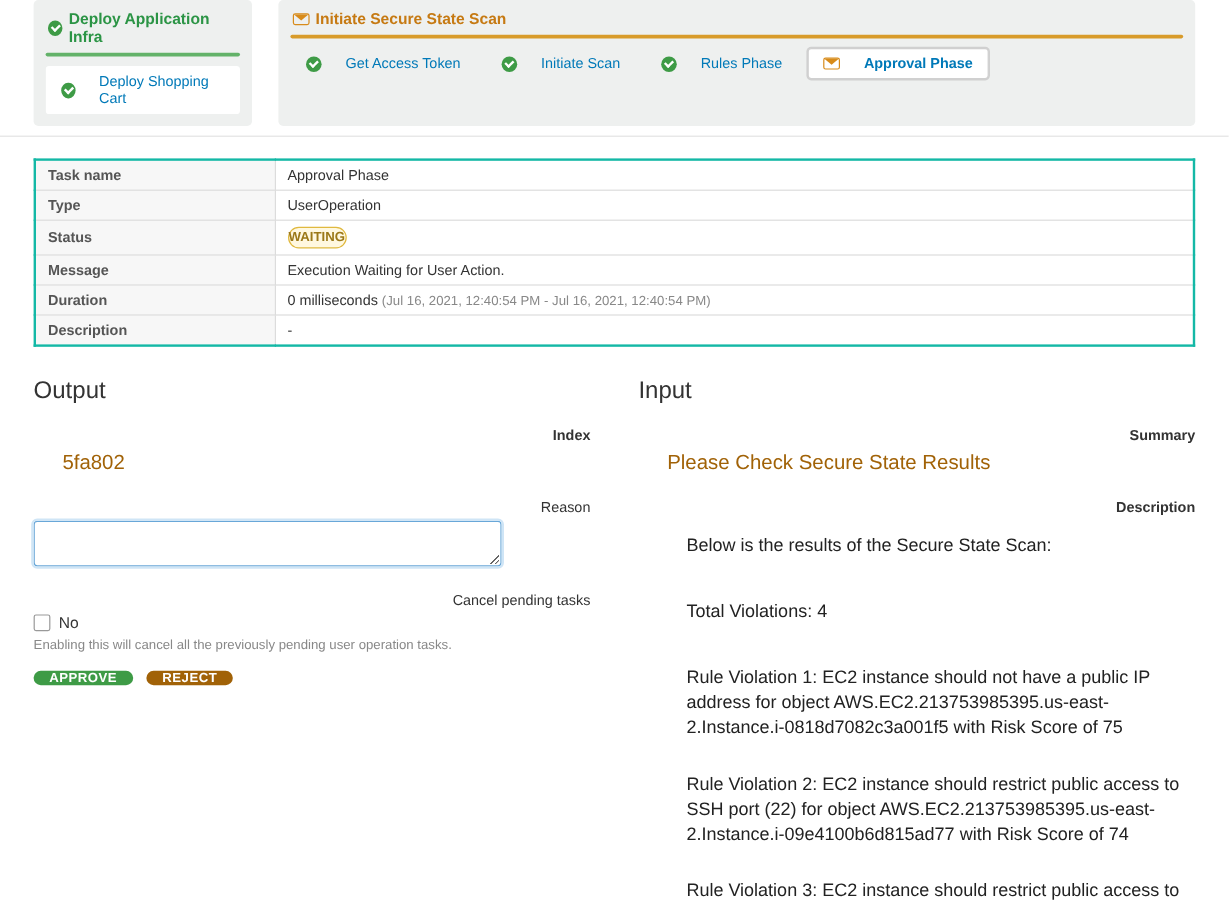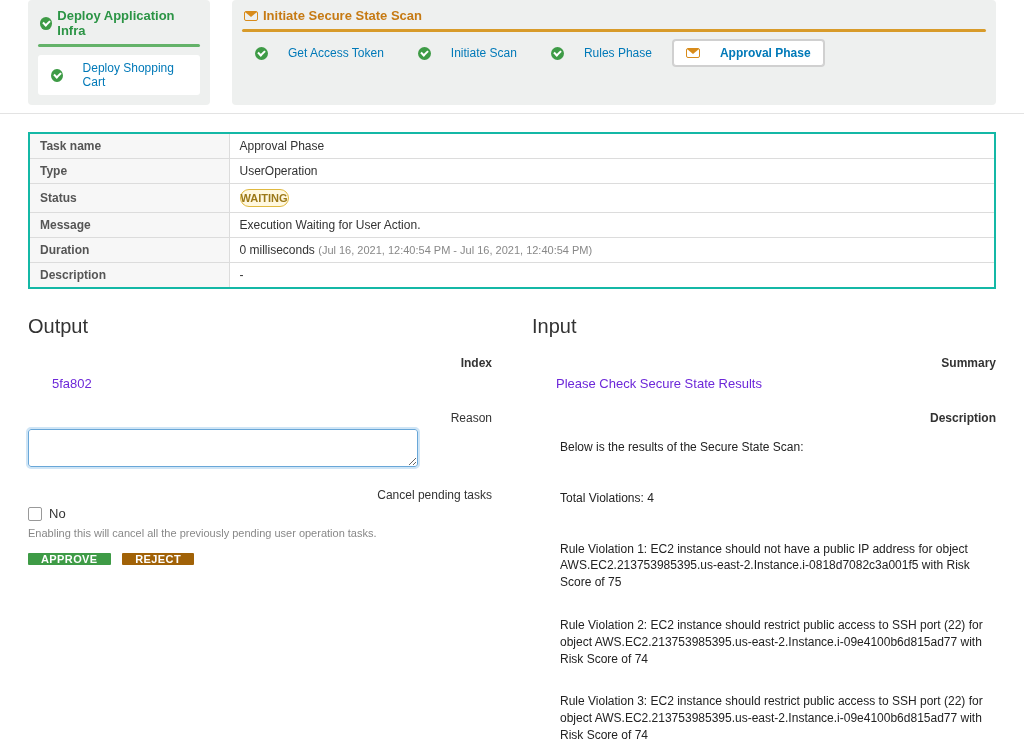--- a/index.html
+++ b/index.html
@@ -127,22 +127,22 @@
   }
   .field-label {
     font-size: 12px;
     font-weight: 600;
     color: #333;
     margin: 6px 0 4px 0;
     text-align: right;
   }
   .field-label.bold { font-weight: 400; }
   .field-val {
-    font-size: 13px;
-    color: #6d28d9;
+    font-size: 17px;
+    color: #a16207;
     padding: 2px 0 14px 24px;
   }
   textarea.reason {
     width: 390px;
     height: 38px;
     border: 1px solid #69a7d8;
     border-radius: 3px;
     outline: 2px solid #cfe5f6;
     padding: 4px 6px;
     font-family: inherit;
@@ -155,35 +155,35 @@
   }
   .chk {
     width:14px;height:14px;border:1px solid #999;border-radius:2px;background:#fff;
   }
   .helper {
     color:#888; font-size:11px; margin:6px 0 12px 0;
   }
   .btn {
     display:inline-block;
     padding: 0 13px;
-    border-radius: 1px;
+    border-radius: 11px;
     color:#fff;
     font-size: 11px;
     font-weight:700;
     letter-spacing: .4px;
     border:none;
     cursor:pointer;
   }
   .btn.approve { background:#3e9b46; }
   .btn.reject { background:#a16207; margin-left:8px; }
 
   .desc-body p {
-    font-size: 12px;
+    font-size: 15px;
     color: #222;
-    margin: 0 0 26px 4px;
+    margin: 0 0 26px 16px;
     line-height: 1.4;
   }
   .desc-body p.tight { margin-bottom: 34px; }
 </style>
 </head>
 <body>
 
 <div class="top-bar">
 
   <div class="stage-card small">

